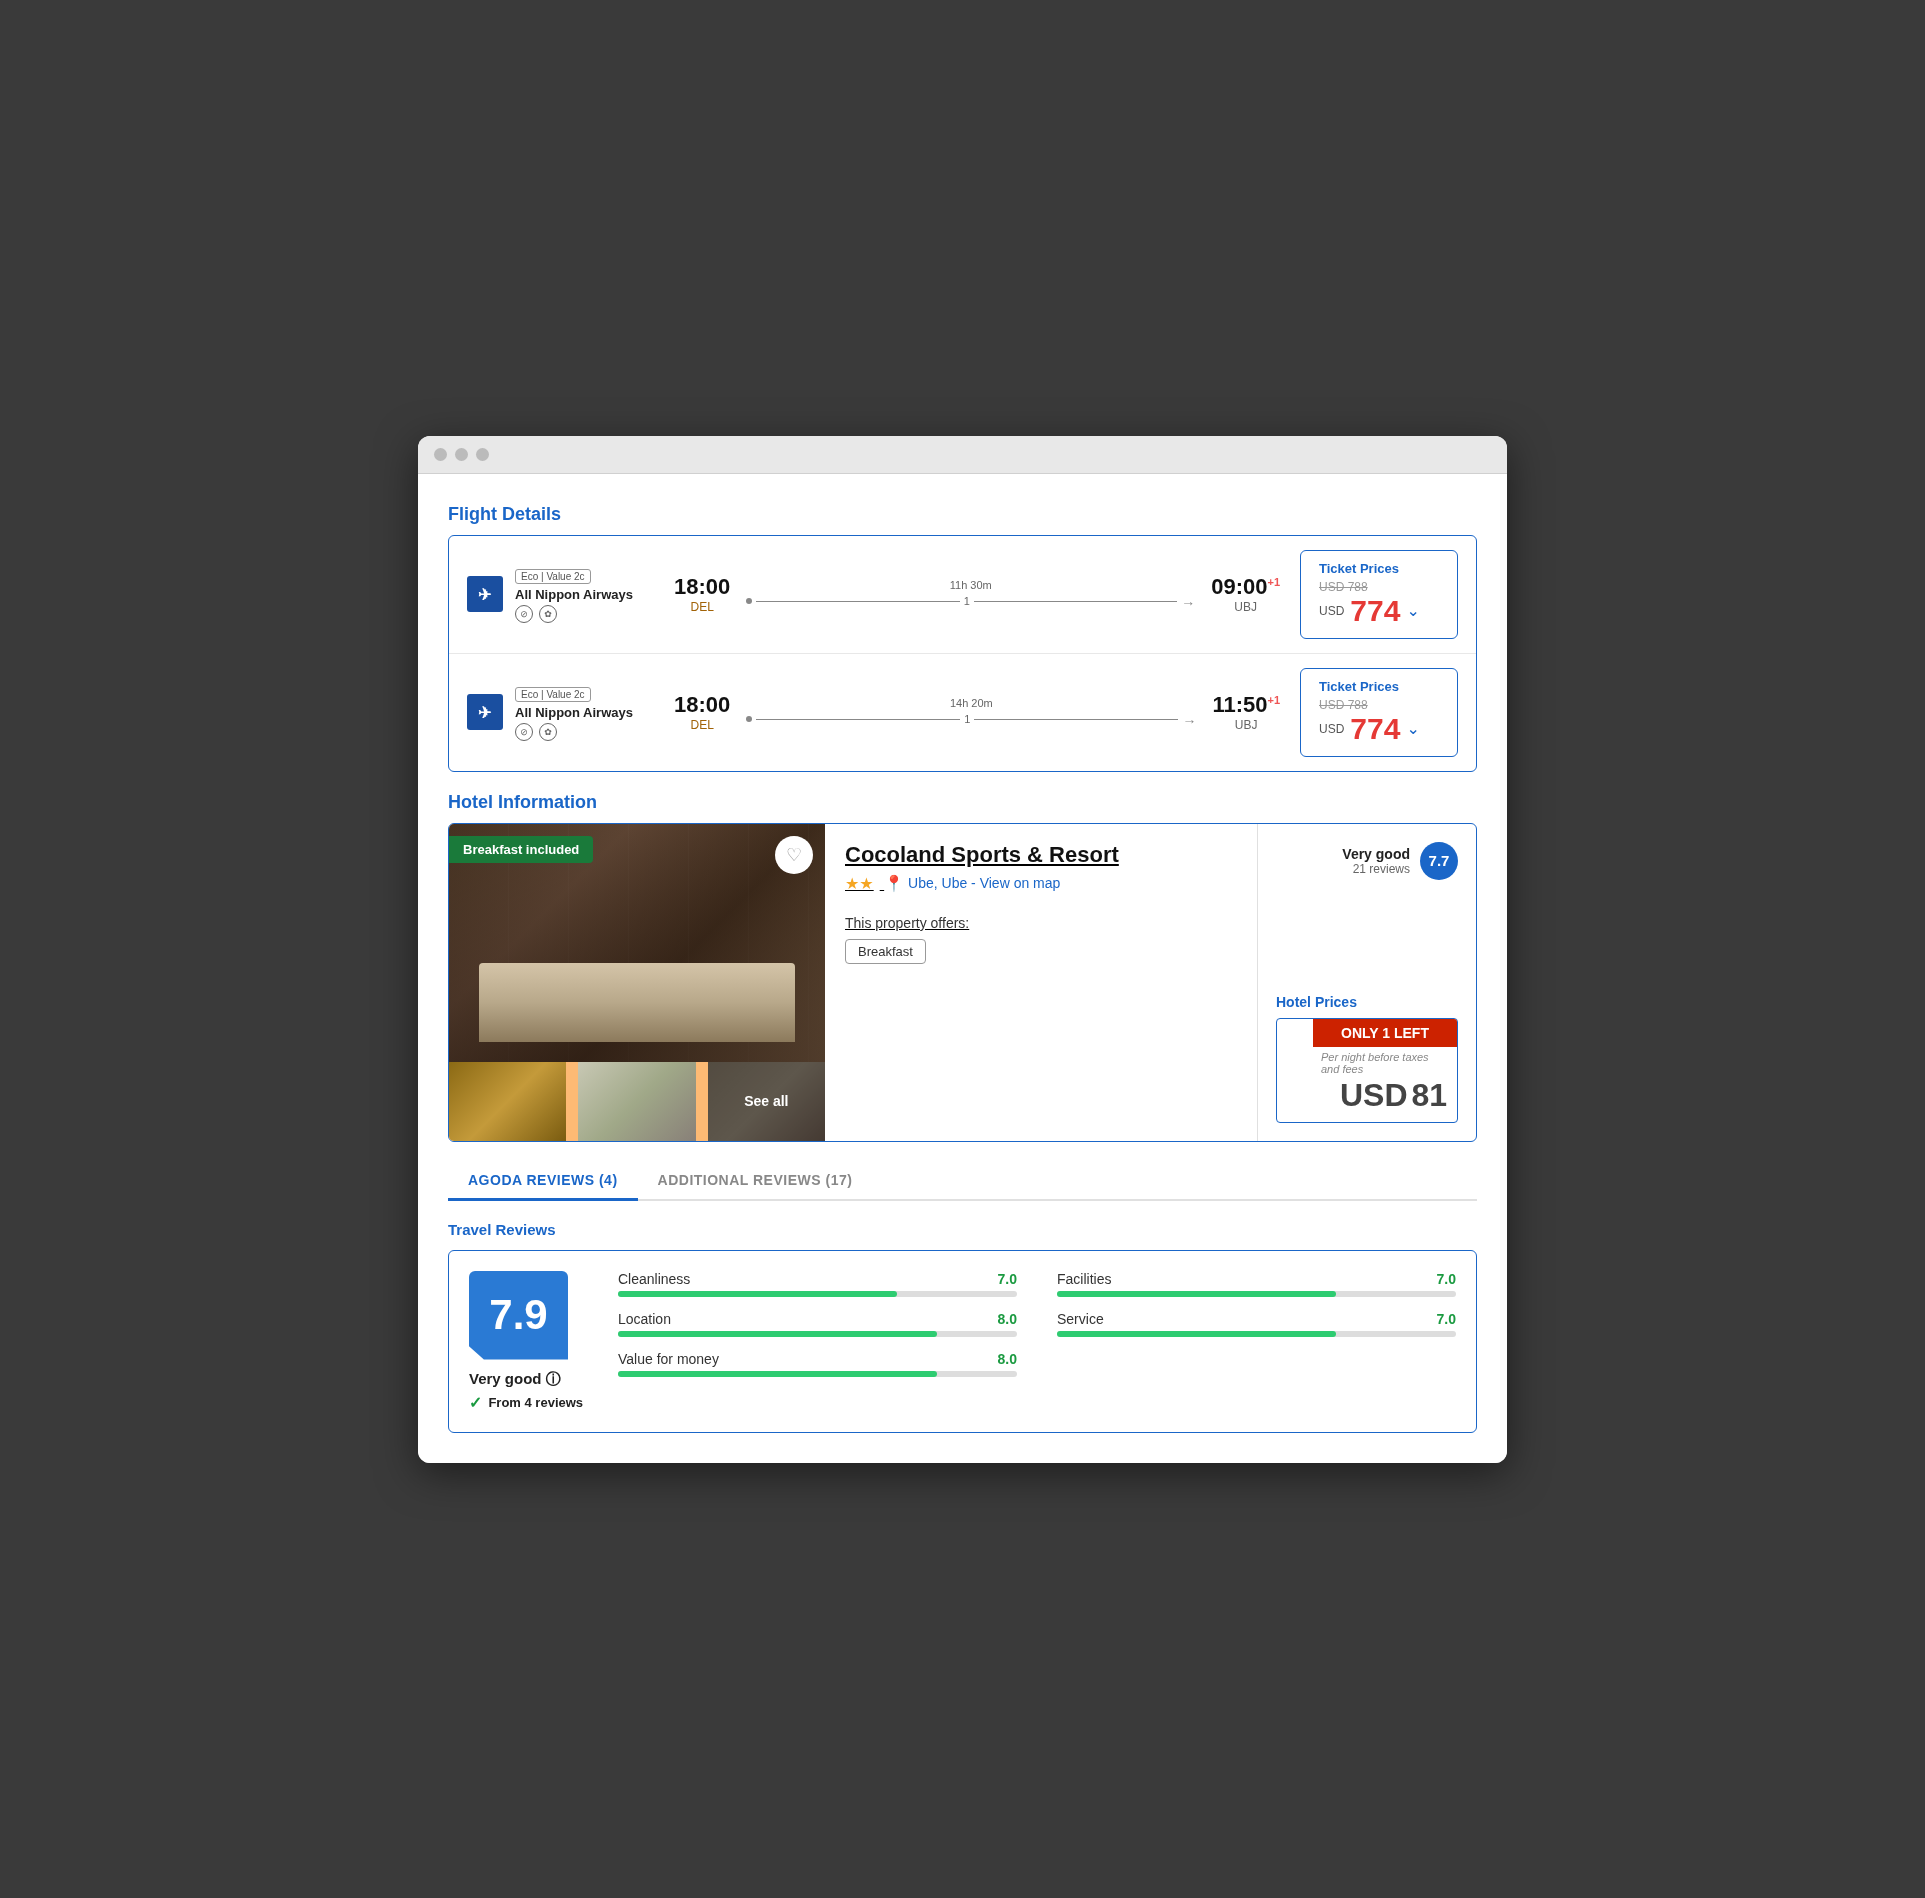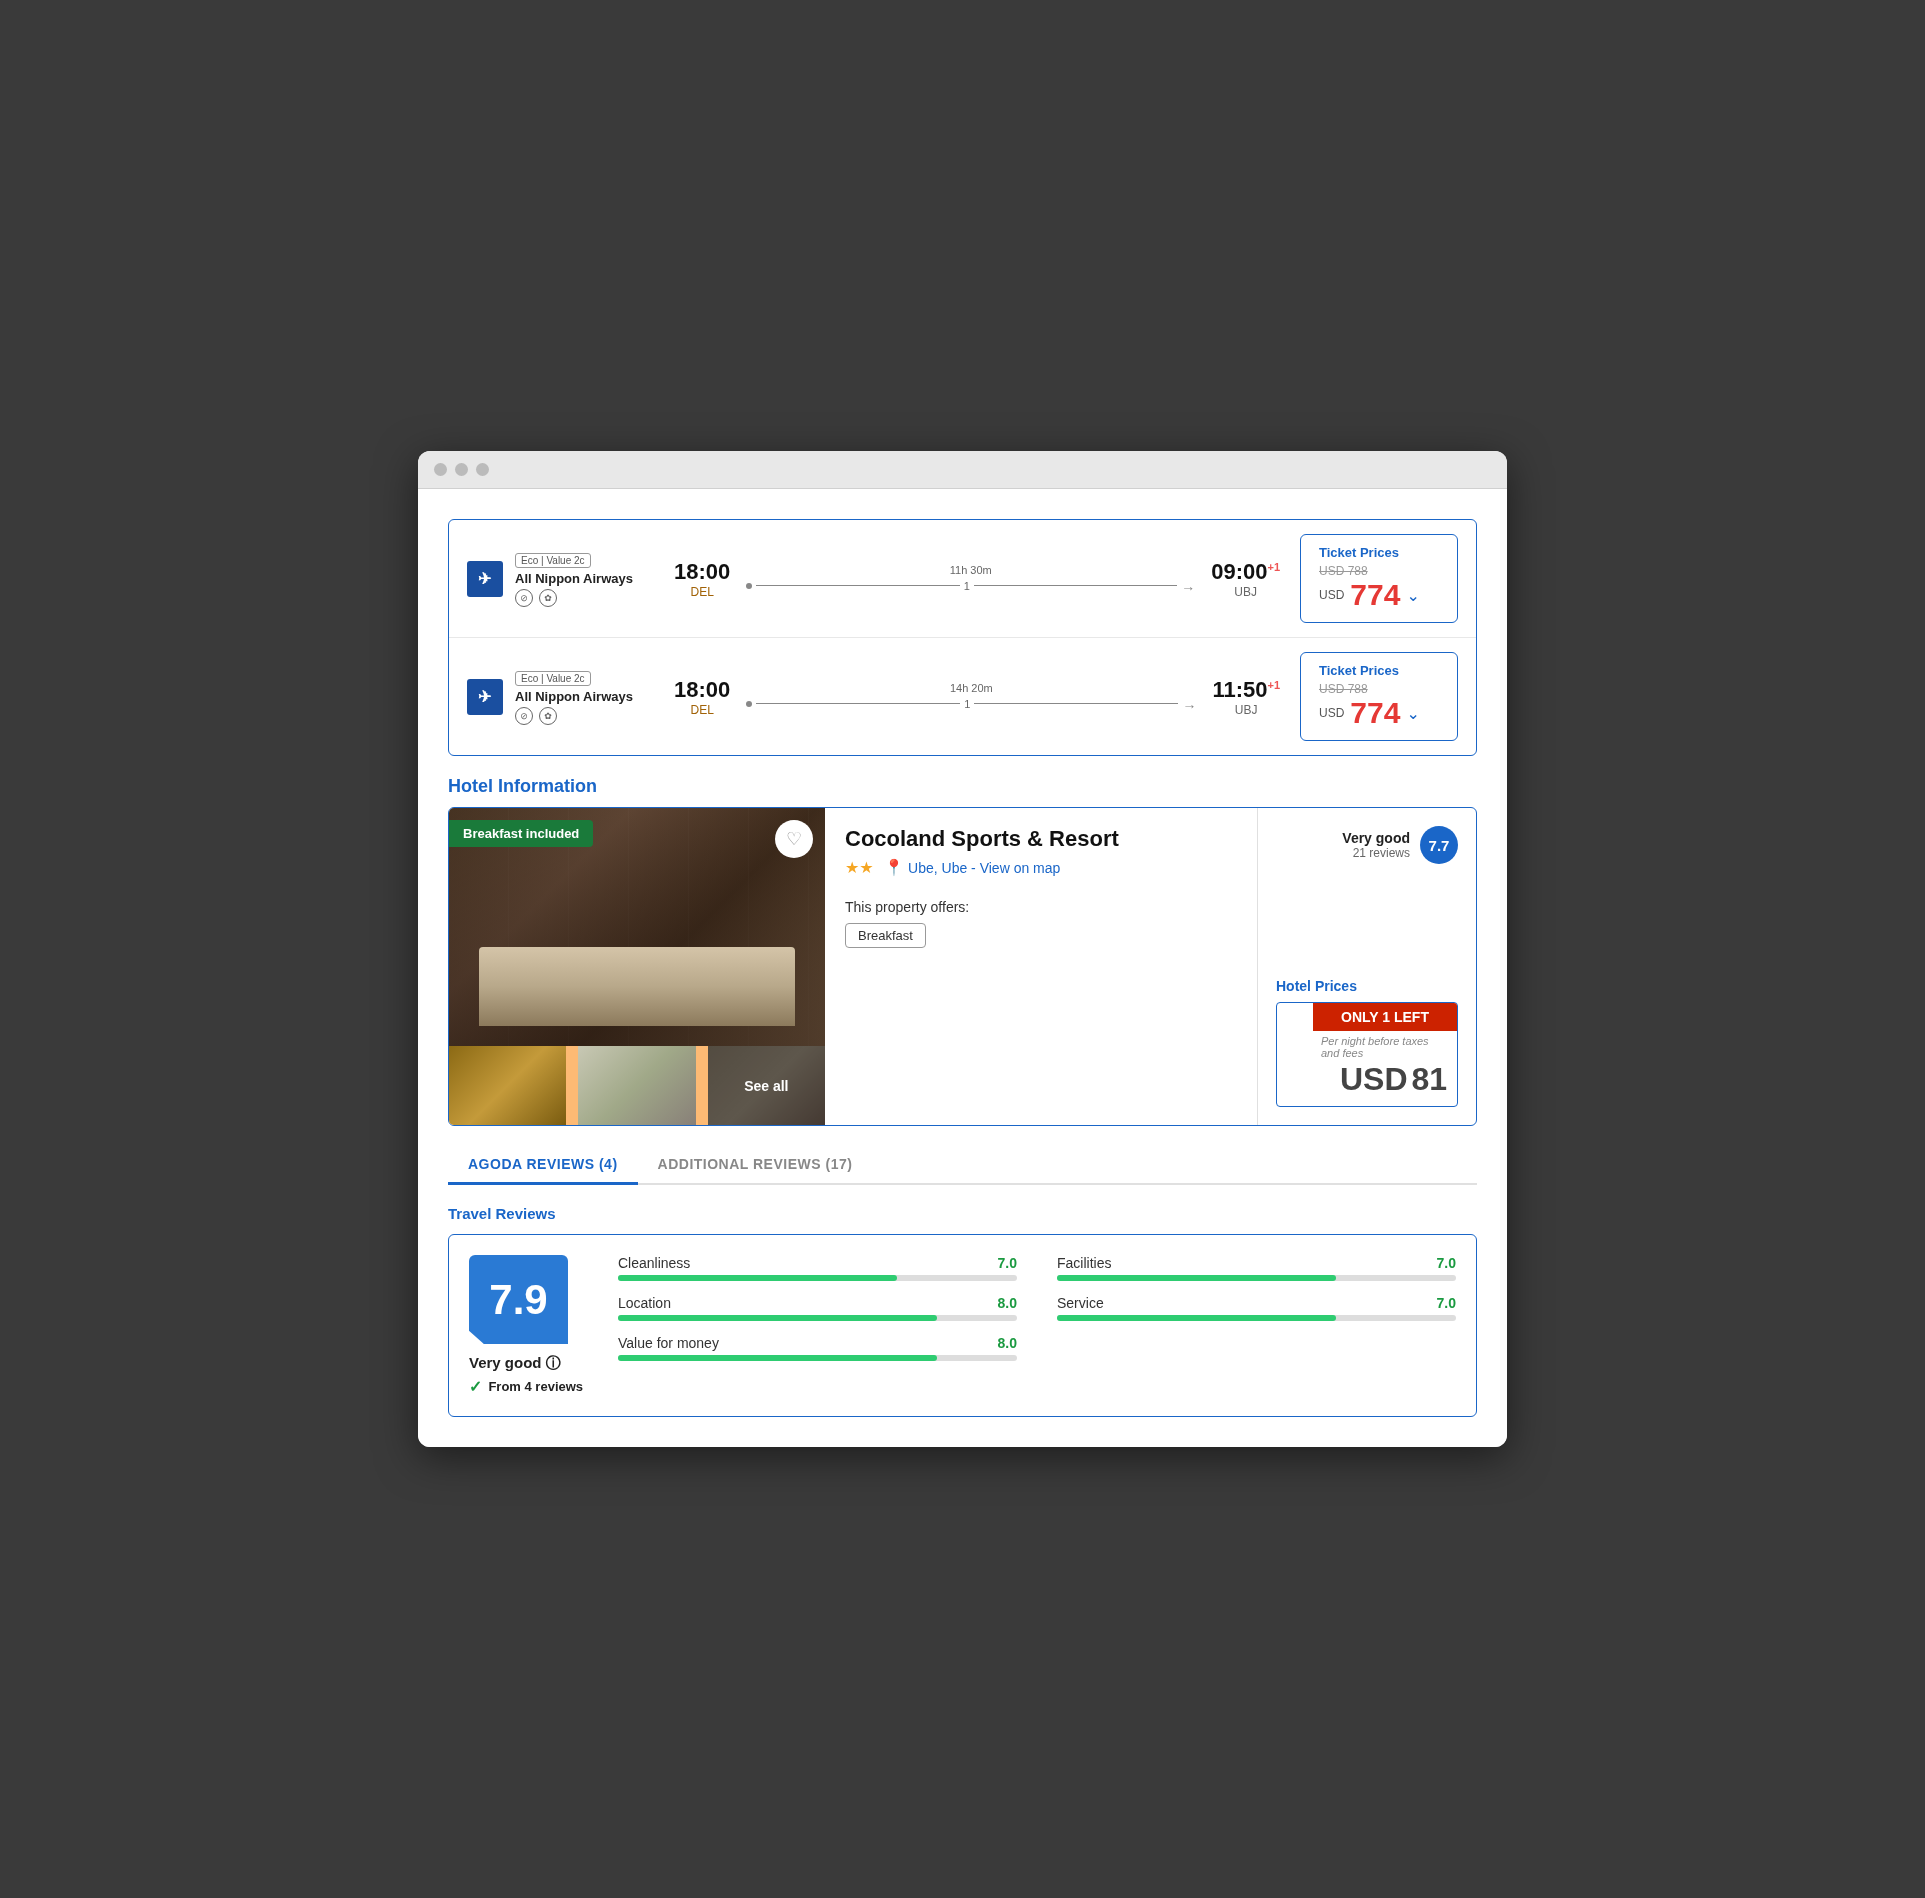--- a/index.html
+++ b/index.html
@@ -184,21 +184,21 @@
     }
     .thumb-1 { background: linear-gradient(135deg, #8b6914 0%, #c49a3a 50%, #7a5c10 100%); }
     .thumb-2 { background: linear-gradient(135deg, #c8c8b4 0%, #a0a888 50%, #888078 100%); }
     .thumb-3 { background: linear-gradient(135deg, #b8a890 0%, #d0c0a8 50%, #988070 100%); }
     .see-all-overlay {
       position: absolute; inset: 0;
       background: rgba(0,0,0,0.55);
       display: flex; align-items: center; justify-content: center;
       color: white; font-size: 14px; font-weight: 600;
     }
-    .hotel-details { flex: 1; padding: 18px 20px; border-right: 1px solid #e0e0e0; }
+    .hotel-details { flex: 1; padding: 18px 20px; border-right: 1px solid #e0e0e0; text-decoration: underline; }
     .hotel-name { font-size: 22px; font-weight: 700; color: #111; margin-bottom: 6px; }
     .hotel-stars { color: #f5a623; font-size: 16px; margin-right: 6px; }
     .hotel-location {
       display: flex; align-items: center; gap: 4px;
       color: #1a66c8; font-size: 14px; margin-bottom: 14px;
     }
     .location-pin { font-size: 16px; }
     .offers-title { font-size: 14px; color: #333; margin-bottom: 8px; }
     .offer-tag {
       display: inline-block;
@@ -300,20 +300,21 @@
 <body>
 
 <div class="browser-window">
   <div class="browser-toolbar">
     <div class="traffic-light"></div>
     <div class="traffic-light"></div>
     <div class="traffic-light"></div>
   </div>
   <div class="page-content">
 
+    <div class="section-title">Flight Details</div>
     <div class="flight-card">
 
       <div class="flight-row">
         <div class="airline-logo"></div>
         <div class="airline-info">
           <div class="airline-badge">Eco | Value 2c</div>
           <div class="airline-name">All Nippon Airways</div>
           <div class="airline-icons">
             <div class="icon-small">⊘</div>
             <div class="icon-small">✿</div>

